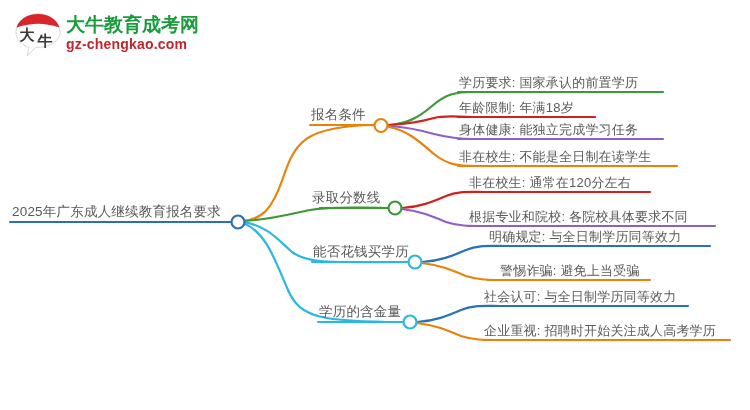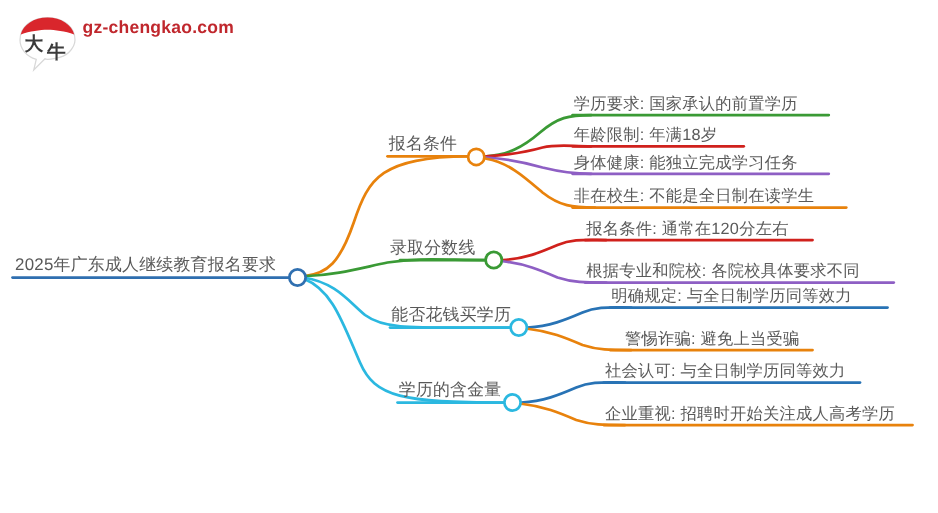--- a/index.html
+++ b/index.html
@@ -92,20 +92,21 @@
 <div id="canvas">
 
   <div id="logo">
     <svg id="logo-mark" viewBox="0 0 48 46">
       <path d="M24 2 C11 2 2 10 2 20 C2 27 7 33 15 35.5 L13 44 L22 35 C23 36 36 35 41 30 C45 26 46 23 46 20 C46 10 37 2 24 2 Z" fill="#ffffff" stroke="#d8d8d8" stroke-width="1"></path>
       <path d="M24 2 C13 2 4.5 8 2.6 15.5 C10 13 18 11.8 24 11.8 C30 11.8 38 13 45.4 15.5 C43.5 8 35 2 24 2 Z" fill="#d9262c"></path>
       <text x="13" y="28" font-family="'Liberation Serif',serif" font-size="15" font-weight="bold" fill="#3b3b3b" text-anchor="middle">大</text>
       <text x="31" y="34" font-family="'Liberation Serif',serif" font-size="15" font-weight="bold" fill="#3b3b3b" text-anchor="middle">牛</text>
     </svg>
     <div id="logo-text">
+      <div class="logo-cn">大牛教育成考网</div>
       <div class="logo-url">gz-chengkao.com</div>
     </div>
   </div>
 
   <svg id="map-svg" viewBox="0 0 750 410">
     <g fill="none" stroke-width="2.2" stroke-linecap="round">
 
       <path d="M243 221 C262 219 272 210 283 178 C295 142 305 126 375 125" stroke="#e8820c"></path>
 
       <path d="M243 221 C270 220 290 214 310 210 C335 206 355 208 389 208" stroke="#3a9a35"></path>
@@ -159,21 +160,21 @@
   <div class="mm-label mm-branch" style="left:311px; top:106px;">报名条件</div>
   <div class="mm-label mm-branch" style="left:312px; top:189px;">录取分数线</div>
   <div class="mm-label mm-branch" style="left:313px; top:243px;">能否花钱买学历</div>
   <div class="mm-label mm-branch" style="left:319px; top:303px;">学历的含金量</div>
 
   <div class="mm-label mm-leaf" style="left:459px; top:74px;">学历要求: 国家承认的前置学历</div>
   <div class="mm-label mm-leaf" style="left:459px; top:99px;">年龄限制: 年满18岁</div>
   <div class="mm-label mm-leaf" style="left:459px; top:121px;">身体健康: 能独立完成学习任务</div>
   <div class="mm-label mm-leaf" style="left:459px; top:148px;">非在校生: 不能是全日制在读学生</div>
 
-  <div class="mm-label mm-leaf" style="left:469px; top:174px;">报名条件: 通常在120分左右</div>
+  <div class="mm-label mm-leaf" style="left:469px; top:174px;">非在校生: 通常在120分左右</div>
   <div class="mm-label mm-leaf" style="left:469px; top:208px;">根据专业和院校: 各院校具体要求不同</div>
 
   <div class="mm-label mm-leaf" style="left:489px; top:228px;">明确规定: 与全日制学历同等效力</div>
   <div class="mm-label mm-leaf" style="left:500px; top:262px;">警惕诈骗: 避免上当受骗</div>
 
   <div class="mm-label mm-leaf" style="left:484px; top:288px;">社会认可: 与全日制学历同等效力</div>
   <div class="mm-label mm-leaf" style="left:484px; top:322px;">企业重视: 招聘时开始关注成人高考学历</div>
 
 </div>
 

